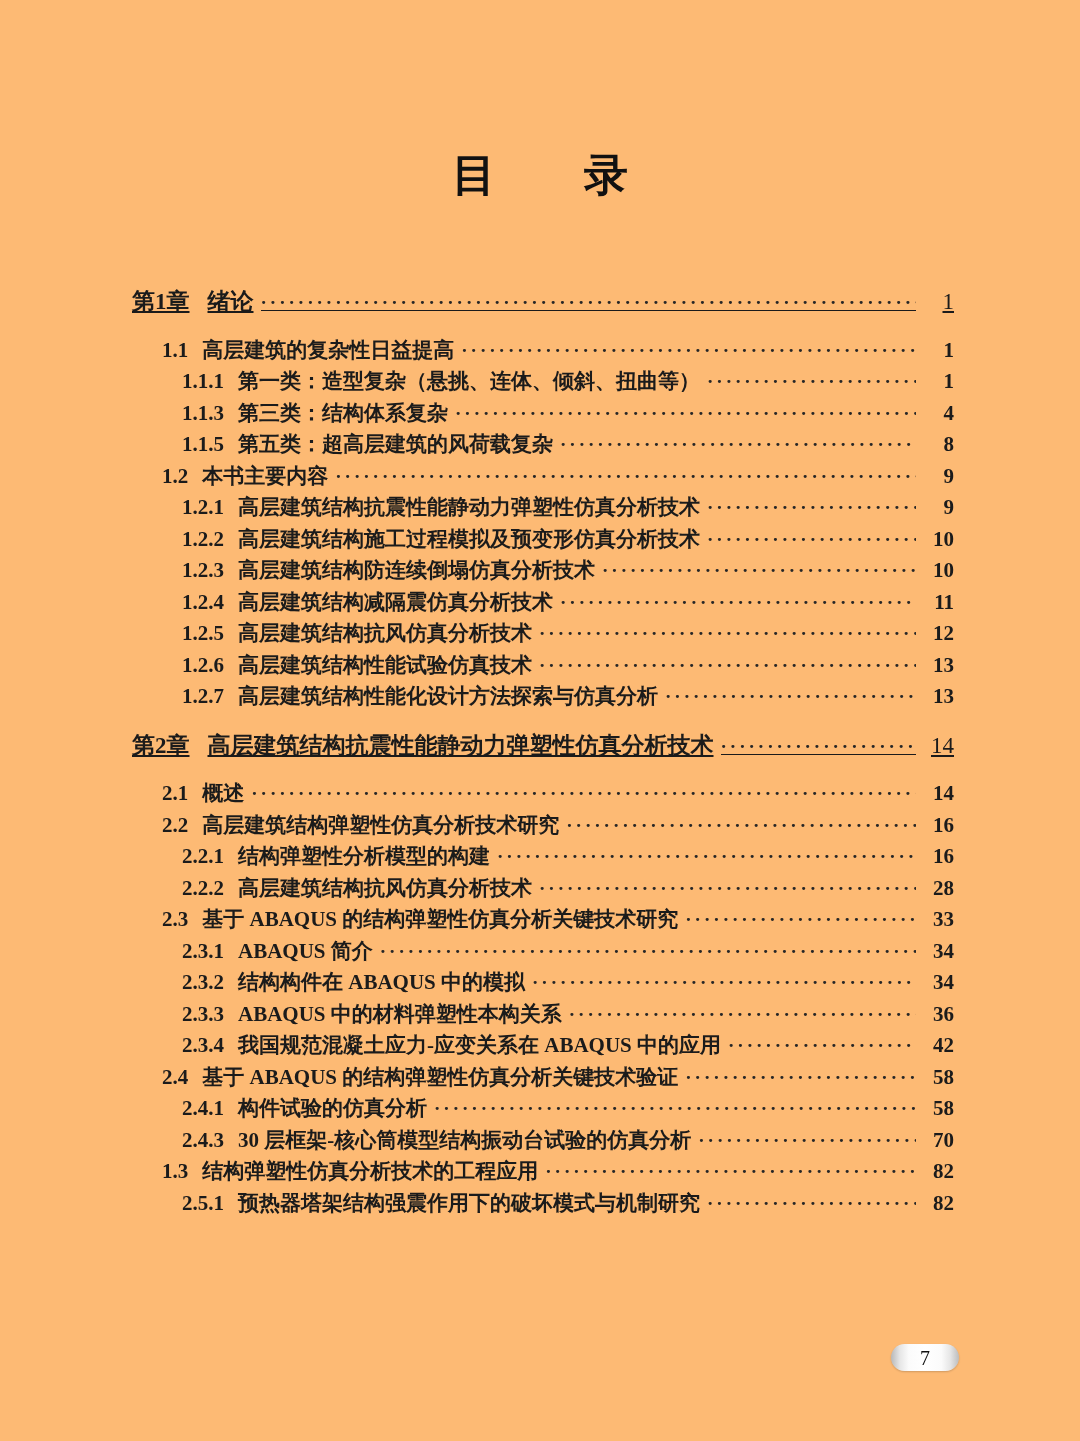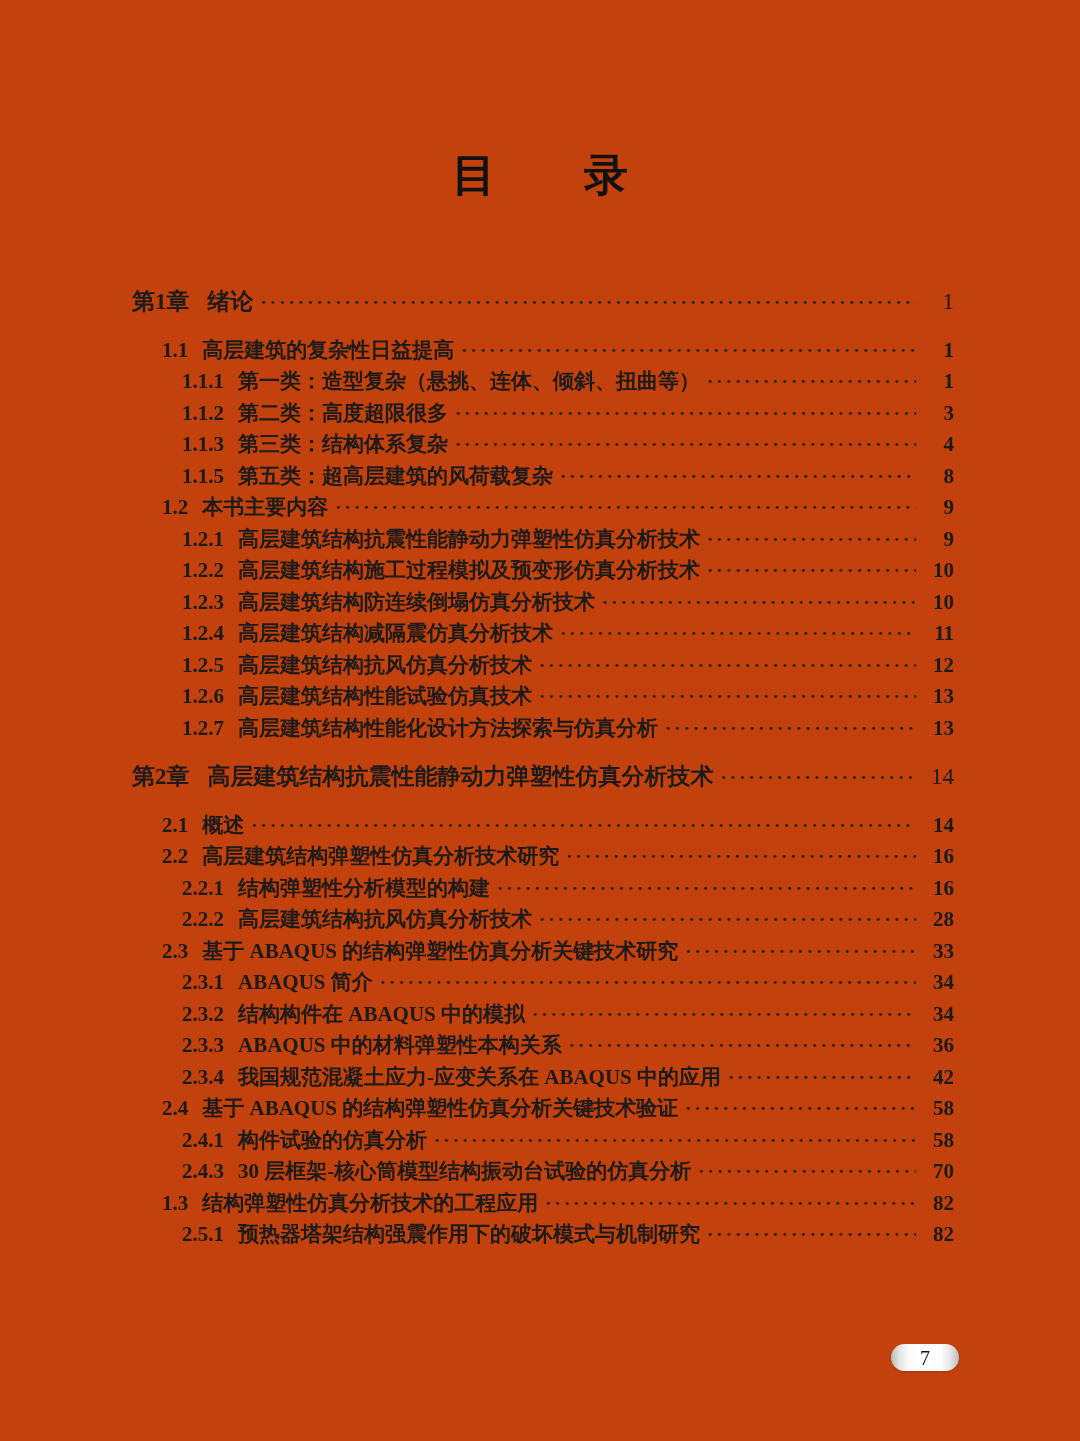--- a/index.html
+++ b/index.html
@@ -12,21 +12,21 @@
     height: 1441px;
     position: relative;
     overflow: hidden;
     font-family: "Liberation Serif", "DejaVu Serif", serif;
     color: #1b1b1b;
   }
   .page {
     width: 1080px;
     height: 1441px;
     position: relative;
-    background: #c2410c;
+    background: #fdba74;
   }
   .title {
     margin: 0;
     padding-top: 152px;
     text-align: center;
     font-size: 44px;
     font-weight: bold;
     color: #111111;
     line-height: 1.1;
   }
@@ -62,20 +62,21 @@
   .row .pg {
     min-width: 30px;
     text-align: right;
     white-space: nowrap;
   }
   .row.lvl0 {
     font-weight: bold;
     font-size: 23px;
     margin-top: 17px;
     margin-bottom: 16px;
+    text-decoration: underline;
   }
   .row.lvl0 .num { margin-right: 18px; }
   .row.lvl0 .pg { font-weight: normal; }
   .row.lvl1 { padding-left: 30px; }
   .row.lvl2 { padding-left: 50px; }
   .badge {
     position: absolute;
     top: 1344px;
     right: 121px;
     width: 68px;
@@ -115,26 +116,20 @@
     <span class="dots"></span>
     <span class="pg">1</span>
   </div>
       <div class="row lvl2">
     <span class="num">1.1.1</span>
     <span class="ttl">第一类：造型复杂（悬挑、连体、倾斜、扭曲等）</span>
     <span class="dots"></span>
     <span class="pg">1</span>
   </div>
       <div class="row lvl2">
-    <span class="num">1.1.2</span>
-    <span class="ttl">第二类：高度超限很多</span>
-    <span class="dots"></span>
-    <span class="pg">3</span>
-  </div>
-      <div class="row lvl2">
     <span class="num">1.1.3</span>
     <span class="ttl">第三类：结构体系复杂</span>
     <span class="dots"></span>
     <span class="pg">4</span>
   </div>
       <div class="row lvl2">
     <span class="num">1.1.5</span>
     <span class="ttl">第五类：超高层建筑的风荷载复杂</span>
     <span class="dots"></span>
     <span class="pg">8</span>

